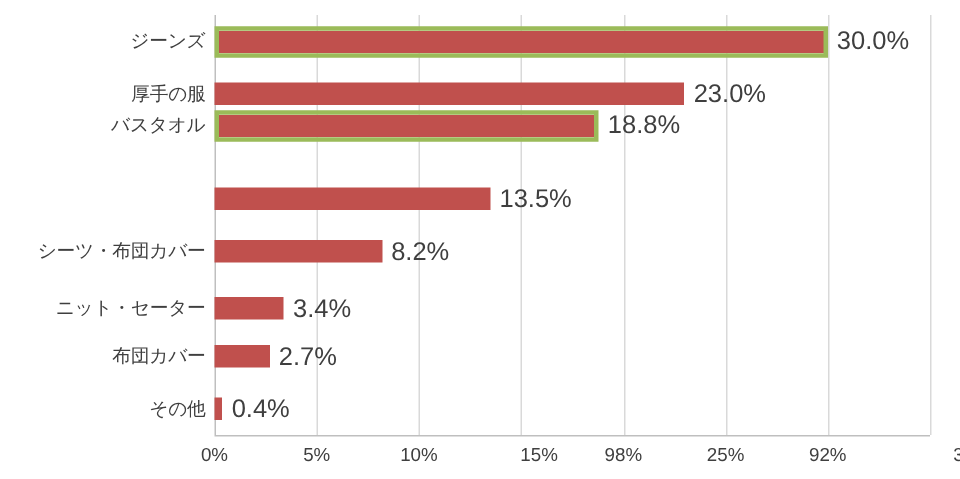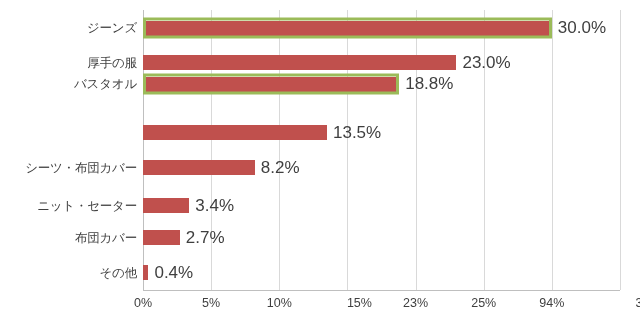--- a/index.html
+++ b/index.html
@@ -173,17 +173,17 @@
           <div class="value-label">0.4%</div>
         </div>
       </div>
     </div>
   <div id="axis-bottom"></div>
 
 <div class="tick-label" style="left: 143px;">0%</div>
     <div class="tick-label" style="left: 211.143px;">5%</div>
     <div class="tick-label" style="left: 279.286px;">10%</div>
     <div class="tick-label" style="left: 347.429px; margin-left: 12px;">15%</div>
-    <div class="tick-label" style="left: 415.571px;">23%</div>
+    <div class="tick-label" style="left: 415.571px;">98%</div>
     <div class="tick-label" style="left: 483.714px;">25%</div>
-    <div class="tick-label" style="left: 551.857px;">94%</div>
+    <div class="tick-label" style="left: 551.857px;">92%</div>
     <div class="tick-label" style="left: 648px;">35%</div>
   </div>
 
 </body></html>

